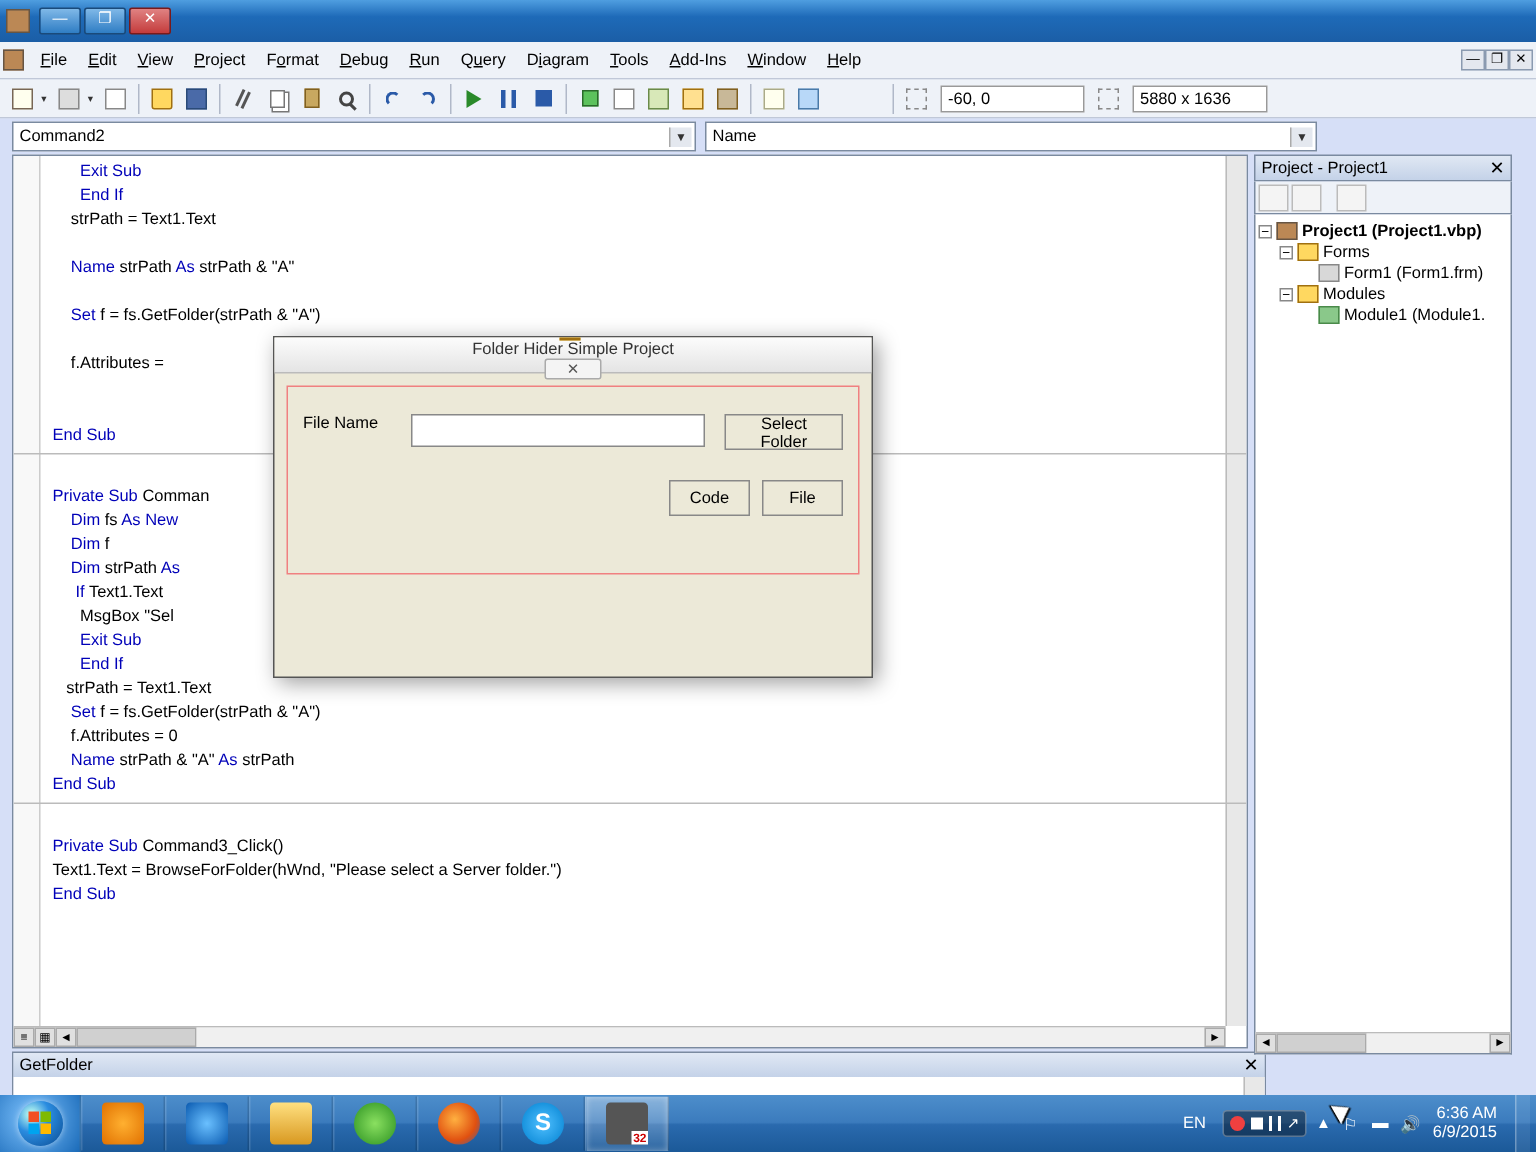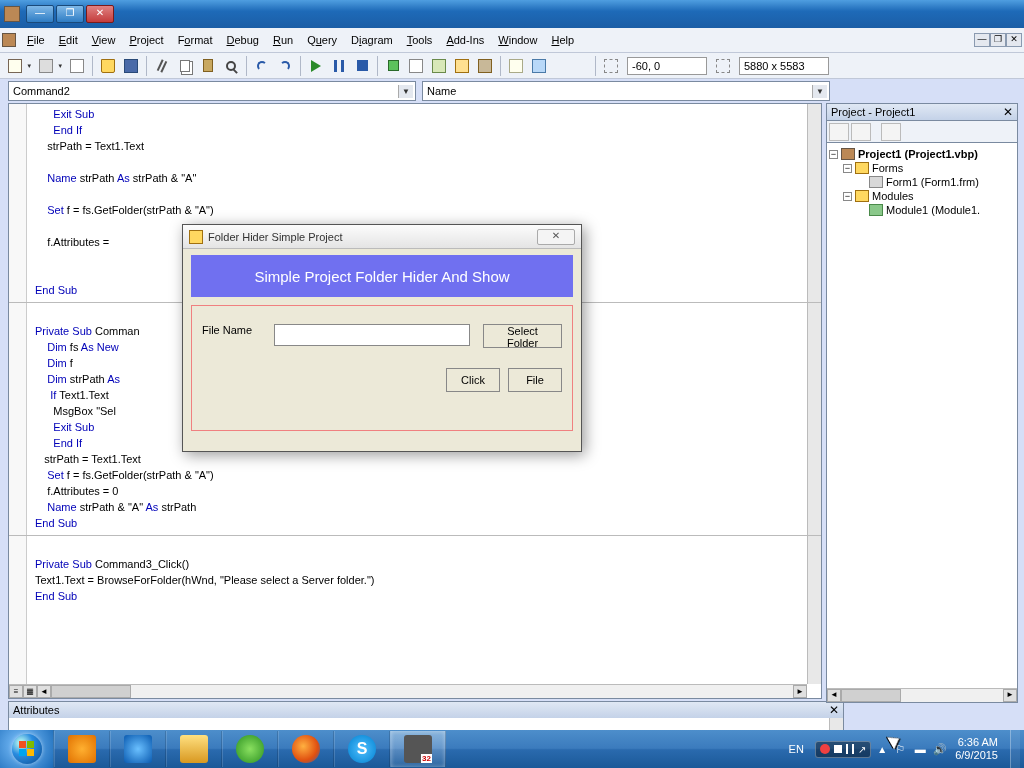--- a/index.html
+++ b/index.html
@@ -39,38 +39,38 @@
 .ico-redo{transform:scaleX(-1);}
 .ico-play { width:0; height:0; border-left:10px solid #2a8a2a; border-top:6px solid transparent; border-bottom:6px solid transparent;}
 .ico-pause { width:10px; height:12px; border-left:3px solid #2a5aa8; border-right:3px solid #2a5aa8;}
 .ico-stop { width:11px; height:11px; background:#2a5aa8;}
 .ico-green { width:11px; height:11px; background:#5cc25c; border:1px solid #2a6a2a;}
 
 
 .combo-row { height: 22px; background: #d6dff7; display:flex; padding: 2px 8px 0 8px; gap: 6px; }
 .combo { background:#fff; border:1px solid #7a8aa0; height:20px; display:flex; align-items:center; padding:0 4px; position:relative; }
 .combo::after { content:"▼"; position:absolute; right:2px; font-size:8px; color:#333; background:#e4e8ef; border-left:1px solid #aaa; padding:2px 3px;}
-.combo-left { width: 408px; }
+.combo-left { width: 456px; }
 .combo-right { width: 408px; }
 
 
 .workspace { display:flex; height: 600px; }
 .code-pane { flex:1; background:#fff; border:1px solid #7a8aa0; margin:2px 4px 2px 8px; position:relative; overflow:hidden; font-family:"Courier New",monospace; font-size:13px; line-height:16px; }
 .code-gutter { position:absolute; top:0; left:0; width:18px; bottom:14px; border-right:1px solid #ccc; background:#f8f8f8;}
 .code-content { position:absolute; top:2px; left:26px; right:14px; bottom:14px; white-space:pre; color:#000; }
 .kw { color:#0000b8; }
 .hr-line { border:none; border-top:1px solid #bbb; margin:4px 0 4px -26px; width:calc(100% + 40px);}
 .hscroll { position:absolute; bottom:0; left:0; right:14px; height:14px; background:#e8e8e8; border-top:1px solid #bbb; display:flex;}
 .hscroll .btn{width:14px; height:13px; background:#e0e0e0; border:1px solid #aaa; font-size:8px; text-align:center; line-height:11px;}
 .hscroll .track{flex:1; background:#f0f0f0;}
 .hscroll .thumb{width:80px; height:13px; background:#d0d0d0; border:1px solid #aaa;}
 .vscroll { position:absolute; top:0; right:0; bottom:14px; width:14px; background:#e8e8e8; border-left:1px solid #bbb;}
 
 
-.proj-pane { width: 192px; margin:2px 6px 2px 0; }
+.proj-pane { width: 172px; margin:2px 16px 2px 0; }
 .proj-title { background:linear-gradient(to bottom,#e0e8f4,#c4d2e8); border:1px solid #7a8aa0; height:18px; padding:0 4px; display:flex; align-items:center; justify-content:space-between;}
 .proj-close{cursor:pointer; font-size:12px;}
 .proj-toolbar { background:#eef2f8; border:1px solid #7a8aa0; border-top:none; height:22px; display:flex; align-items:center; padding:0 2px; gap:2px;}
 .proj-tb-btn{width:20px; height:18px; border:1px solid #bbb; background:#f4f4f4; cursor:pointer;}
 .proj-tree { background:#fff; border:1px solid #7a8aa0; border-top:none; height:560px; padding:4px 2px; position:relative;}
 .tree-item { display:flex; align-items:center; padding:1px 0; white-space:nowrap;}
 .tree-indent{display:inline-block;}
 .tree-exp{width:9px; height:9px; border:1px solid #888; background:#fff; text-align:center; line-height:7px; font-size:9px; margin-right:3px; cursor:pointer;}
 .tree-ico{width:14px; height:12px; margin-right:3px;}
 .ico-proj{background:#b85; border:1px solid #654;}
@@ -82,21 +82,21 @@
 
 
 .immediate { margin: 0 180px 0 8px; border:1px solid #7a8aa0;}
 .imm-title { background:linear-gradient(to bottom,#e0e8f4,#c4d2e8); height:16px; padding:0 4px; display:flex; justify-content:space-between; align-items:center;}
 .imm-body { background:#fff; height:42px; position:relative;}
 .imm-body .vscroll{top:0;}
 .imm-body .hscroll{left:0;}
 
 
 .dialog { position:absolute; left:182px; top:224px; width:400px; height:228px; background:#ece9d8; border:1px solid #555; box-shadow:3px 3px 14px rgba(0,0,0,0.4); z-index:50;}
-.dlg-title { height:24px; background:linear-gradient(to bottom,#fcfcfc,#e4e4e4); border-bottom:1px solid #bbb; display:flex; align-items:center; padding:0 6px;}
+.dlg-title { height:24px; background:linear-gradient(to bottom,#fcfcfc,#e4e4e4); border-bottom:1px solid #bbb; display:flex; align-items:center; padding:0 6px;flex-direction:column;}
 .dlg-ico{width:14px; height:14px; background:#ffd860; border:1px solid #a07010; margin-right:5px;}
 .dlg-title-text{flex:1; color:#333;}
 .dlg-close{width:38px; height:16px; border:1px solid #aaa; border-radius:2px; background:#f4f4f4; text-align:center; font-size:10px; color:#555; cursor:pointer;}
 .dlg-banner{margin:6px 8px; height:42px; background:#7070f0; color:#fff; display:flex; align-items:center; justify-content:center; font-size:15px; font-family:Arial;}
 .dlg-group{margin:8px; border:1px solid #f08080; height:126px; padding:18px 10px; position:relative;}
 .dlg-row{display:flex; align-items:flex-start; gap:13px;}
 .dlg-label{width:62px;}
 .dlg-input{width:206px; height:22px; border:1px solid #888; background:#fff;}
 .dlg-btn{height:24px; border:1px solid #888; background:#ece9d8; padding:0 8px; cursor:pointer; font-size:11px;}
 .dlg-btn-row{position:absolute; right:10px; top:62px; display:flex; gap:8px;}
@@ -222,25 +222,25 @@
       <div class="icon-shape" style="background:#ffe;border:1px solid #aa8"></div>
     </div>
   <div class="tb-btn">
       <div class="icon-shape" style="background:#b8d8f8;border:1px solid #4a7aa8"></div>
     </div>
   <div style="width:40px"></div>
   <div class="tb-sep"></div>
   <div class="tb-btn">
       <div class="icon-shape" style="border:1px dashed #888"></div>
     </div>
-  <div class="tb-box" style="width:80px">-60, 0</div>
+  <div class="tb-box" style="width:96px">-60, 0</div>
   <div class="tb-btn">
       <div class="icon-shape" style="border:1px dashed #888"></div>
     </div>
-  <div class="tb-box" style="width:90px">5880 x 5583</div>
+  <div class="tb-box" style="width:90px">5880 x 1636</div>
 </div>
 
 <div class="combo-row">
   <div class="combo combo-left">
       <span>Command2</span>
     </div>
   <div class="combo combo-right">
       <span>Name</span>
     </div>
 </div>
@@ -333,49 +333,48 @@
         <div class="thumb"></div>
         <div style="flex:1;background:#f0f0f0"></div>
         <div class="btn" style="width:14px;border:1px solid #aaa;background:#e0e0e0;font-size:8px;text-align:center">►</div>
       </div>
     </div>
   </div>
 </div>
 
 <div class="immediate">
   <div class="imm-title">
-    <span>Attributes</span>
+    <span>GetFolder</span>
     <span class="proj-close">✕</span>
   </div>
   <div class="imm-body">
     <div class="vscroll"></div>
     <div class="hscroll">
       <div class="btn">◄</div>
         <div class="thumb" style="width:60px"></div>
         <div class="track"></div>
         <div class="btn">►</div>
     </div>
   </div>
 </div>
 
 <div class="dialog">
   <div class="dlg-title">
     <div class="dlg-ico"></div>
     <div class="dlg-title-text">Folder Hider Simple Project</div>
     <div class="dlg-close">✕</div>
   </div>
-  <div class="dlg-banner">Simple Project Folder Hider And Show</div>
   <div class="dlg-group">
     <div class="dlg-row">
       <span class="dlg-label">File Name</span>
       <input class="dlg-input" style="">
       <button class="dlg-btn" style="width:82px">Select Folder</button>
     </div>
     <div class="dlg-btn-row">
-      <button class="dlg-btn">Click</button>
+      <button class="dlg-btn">Code</button>
       <button class="dlg-btn">File</button>
     </div>
   </div>
 </div>
 
 <div class="taskbar">
   <div class="start-btn">
       <div class="win-orb"></div>
     </div>
   <div class="task-item">

